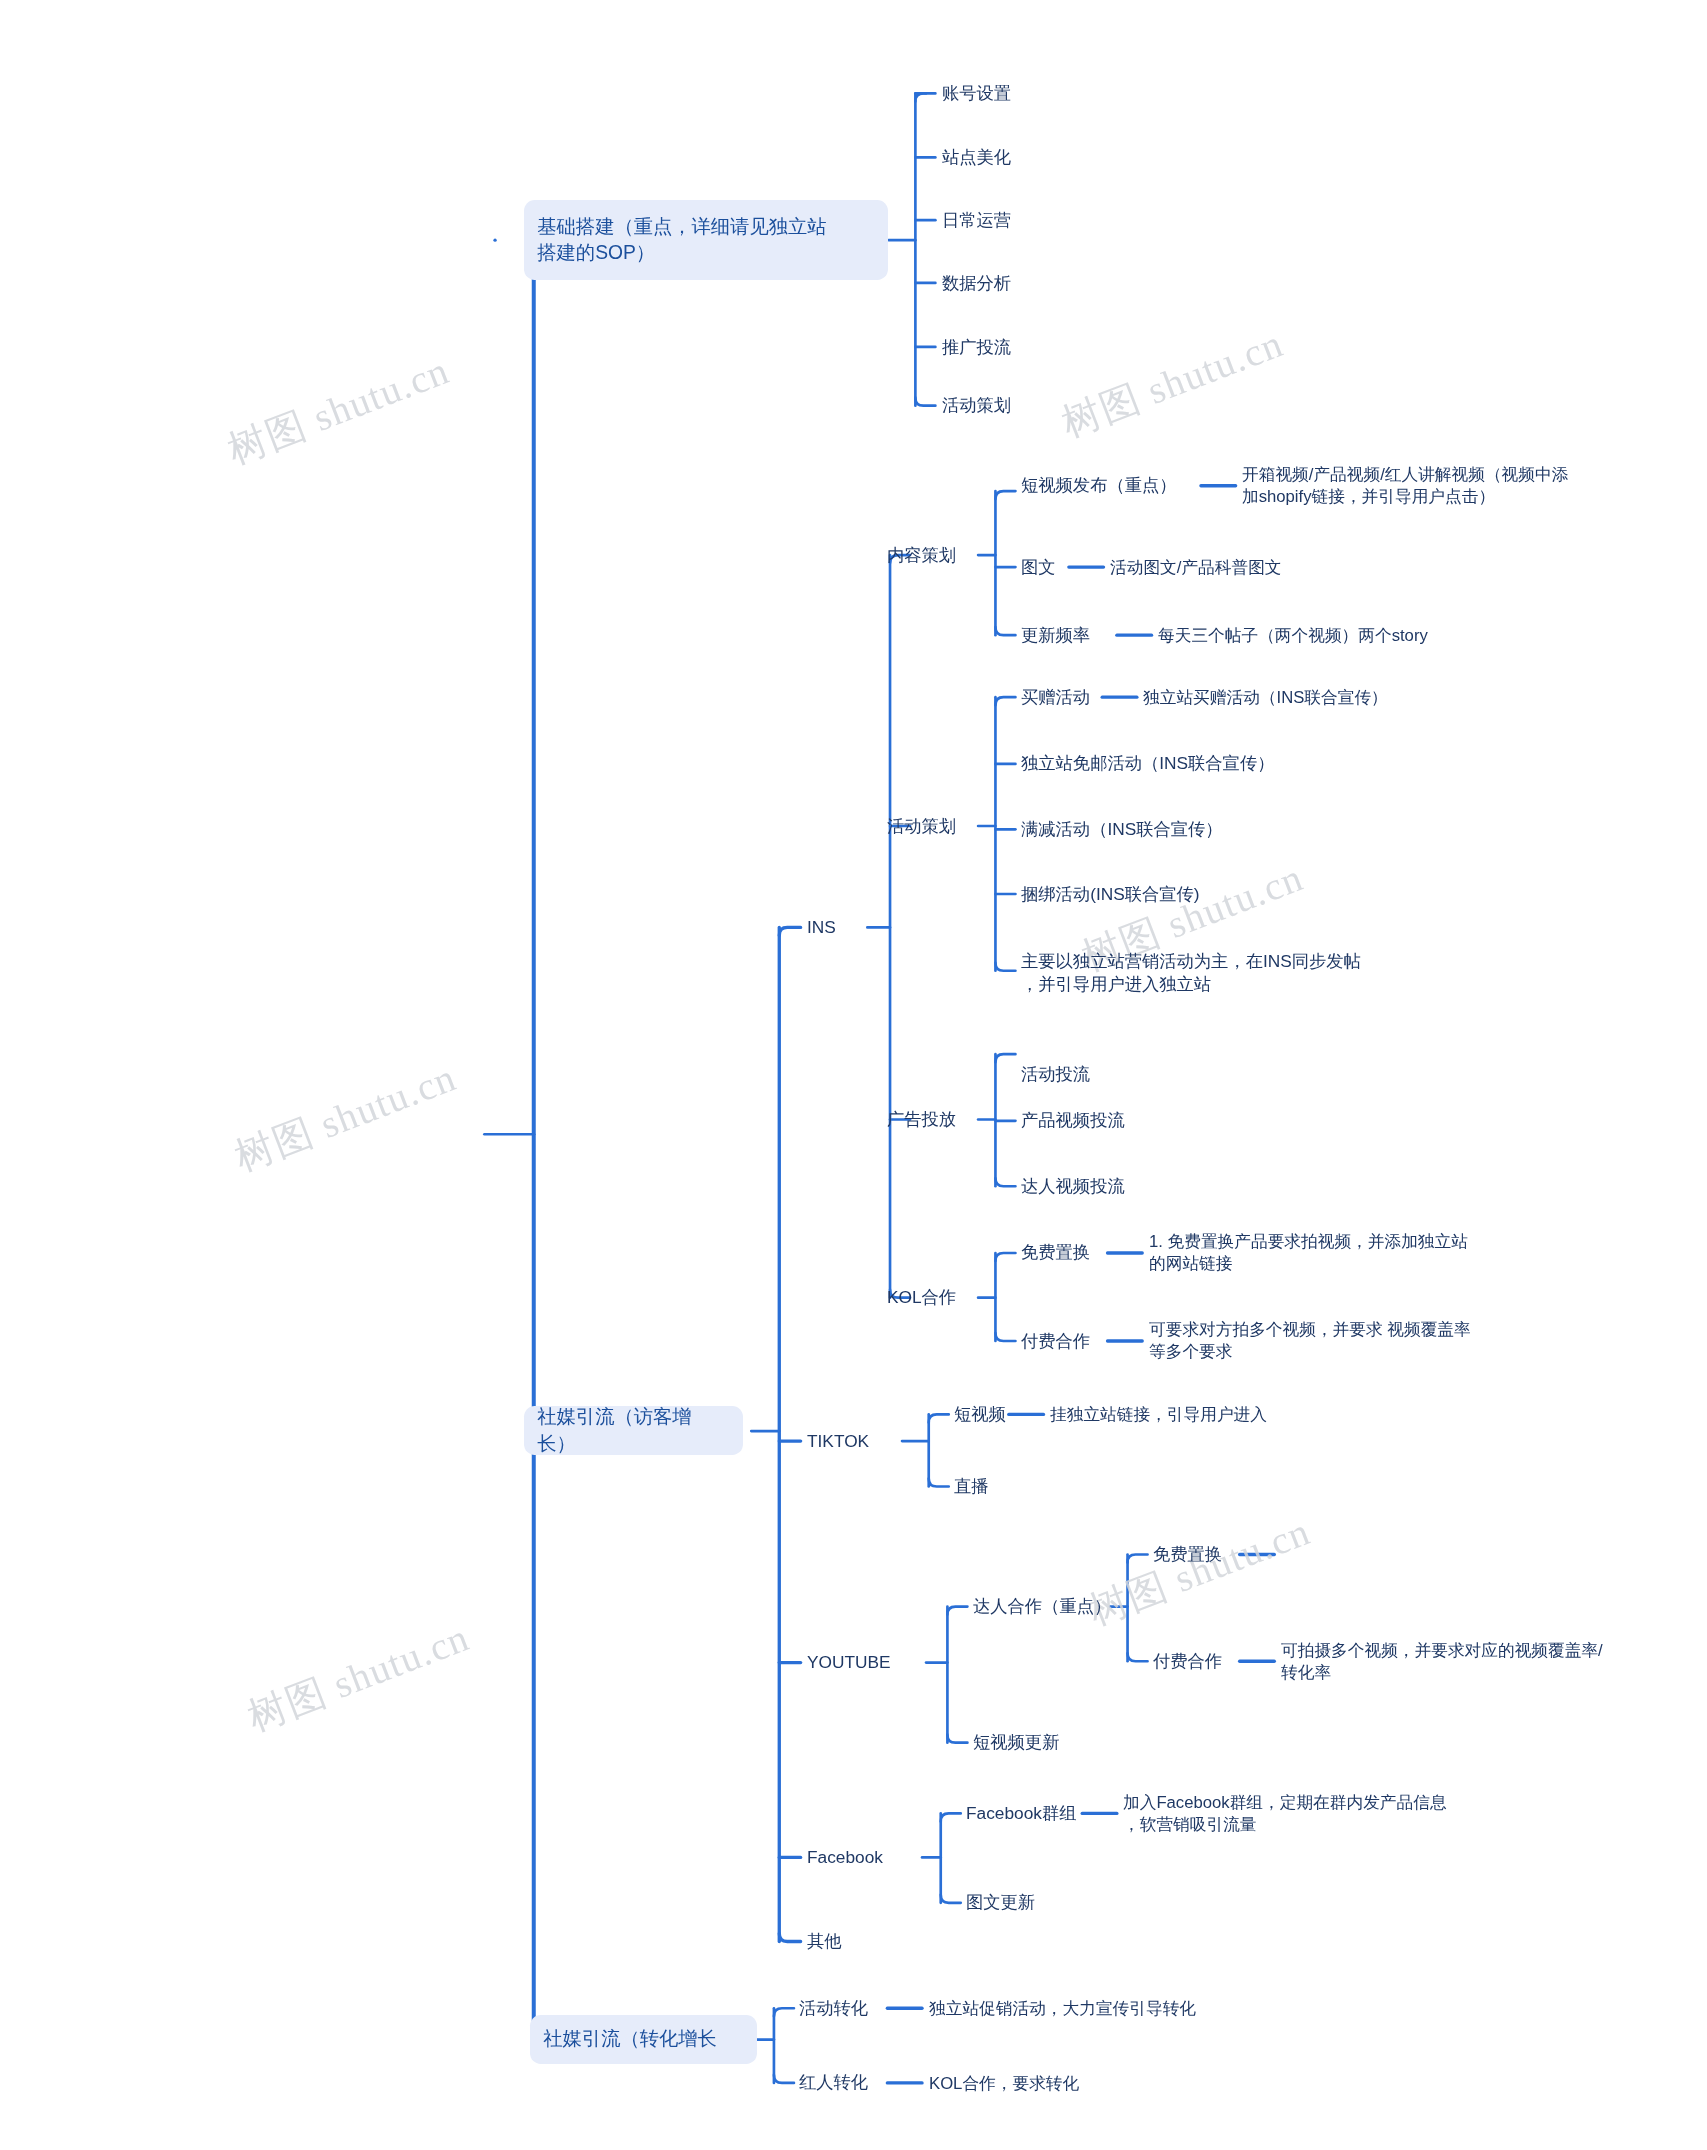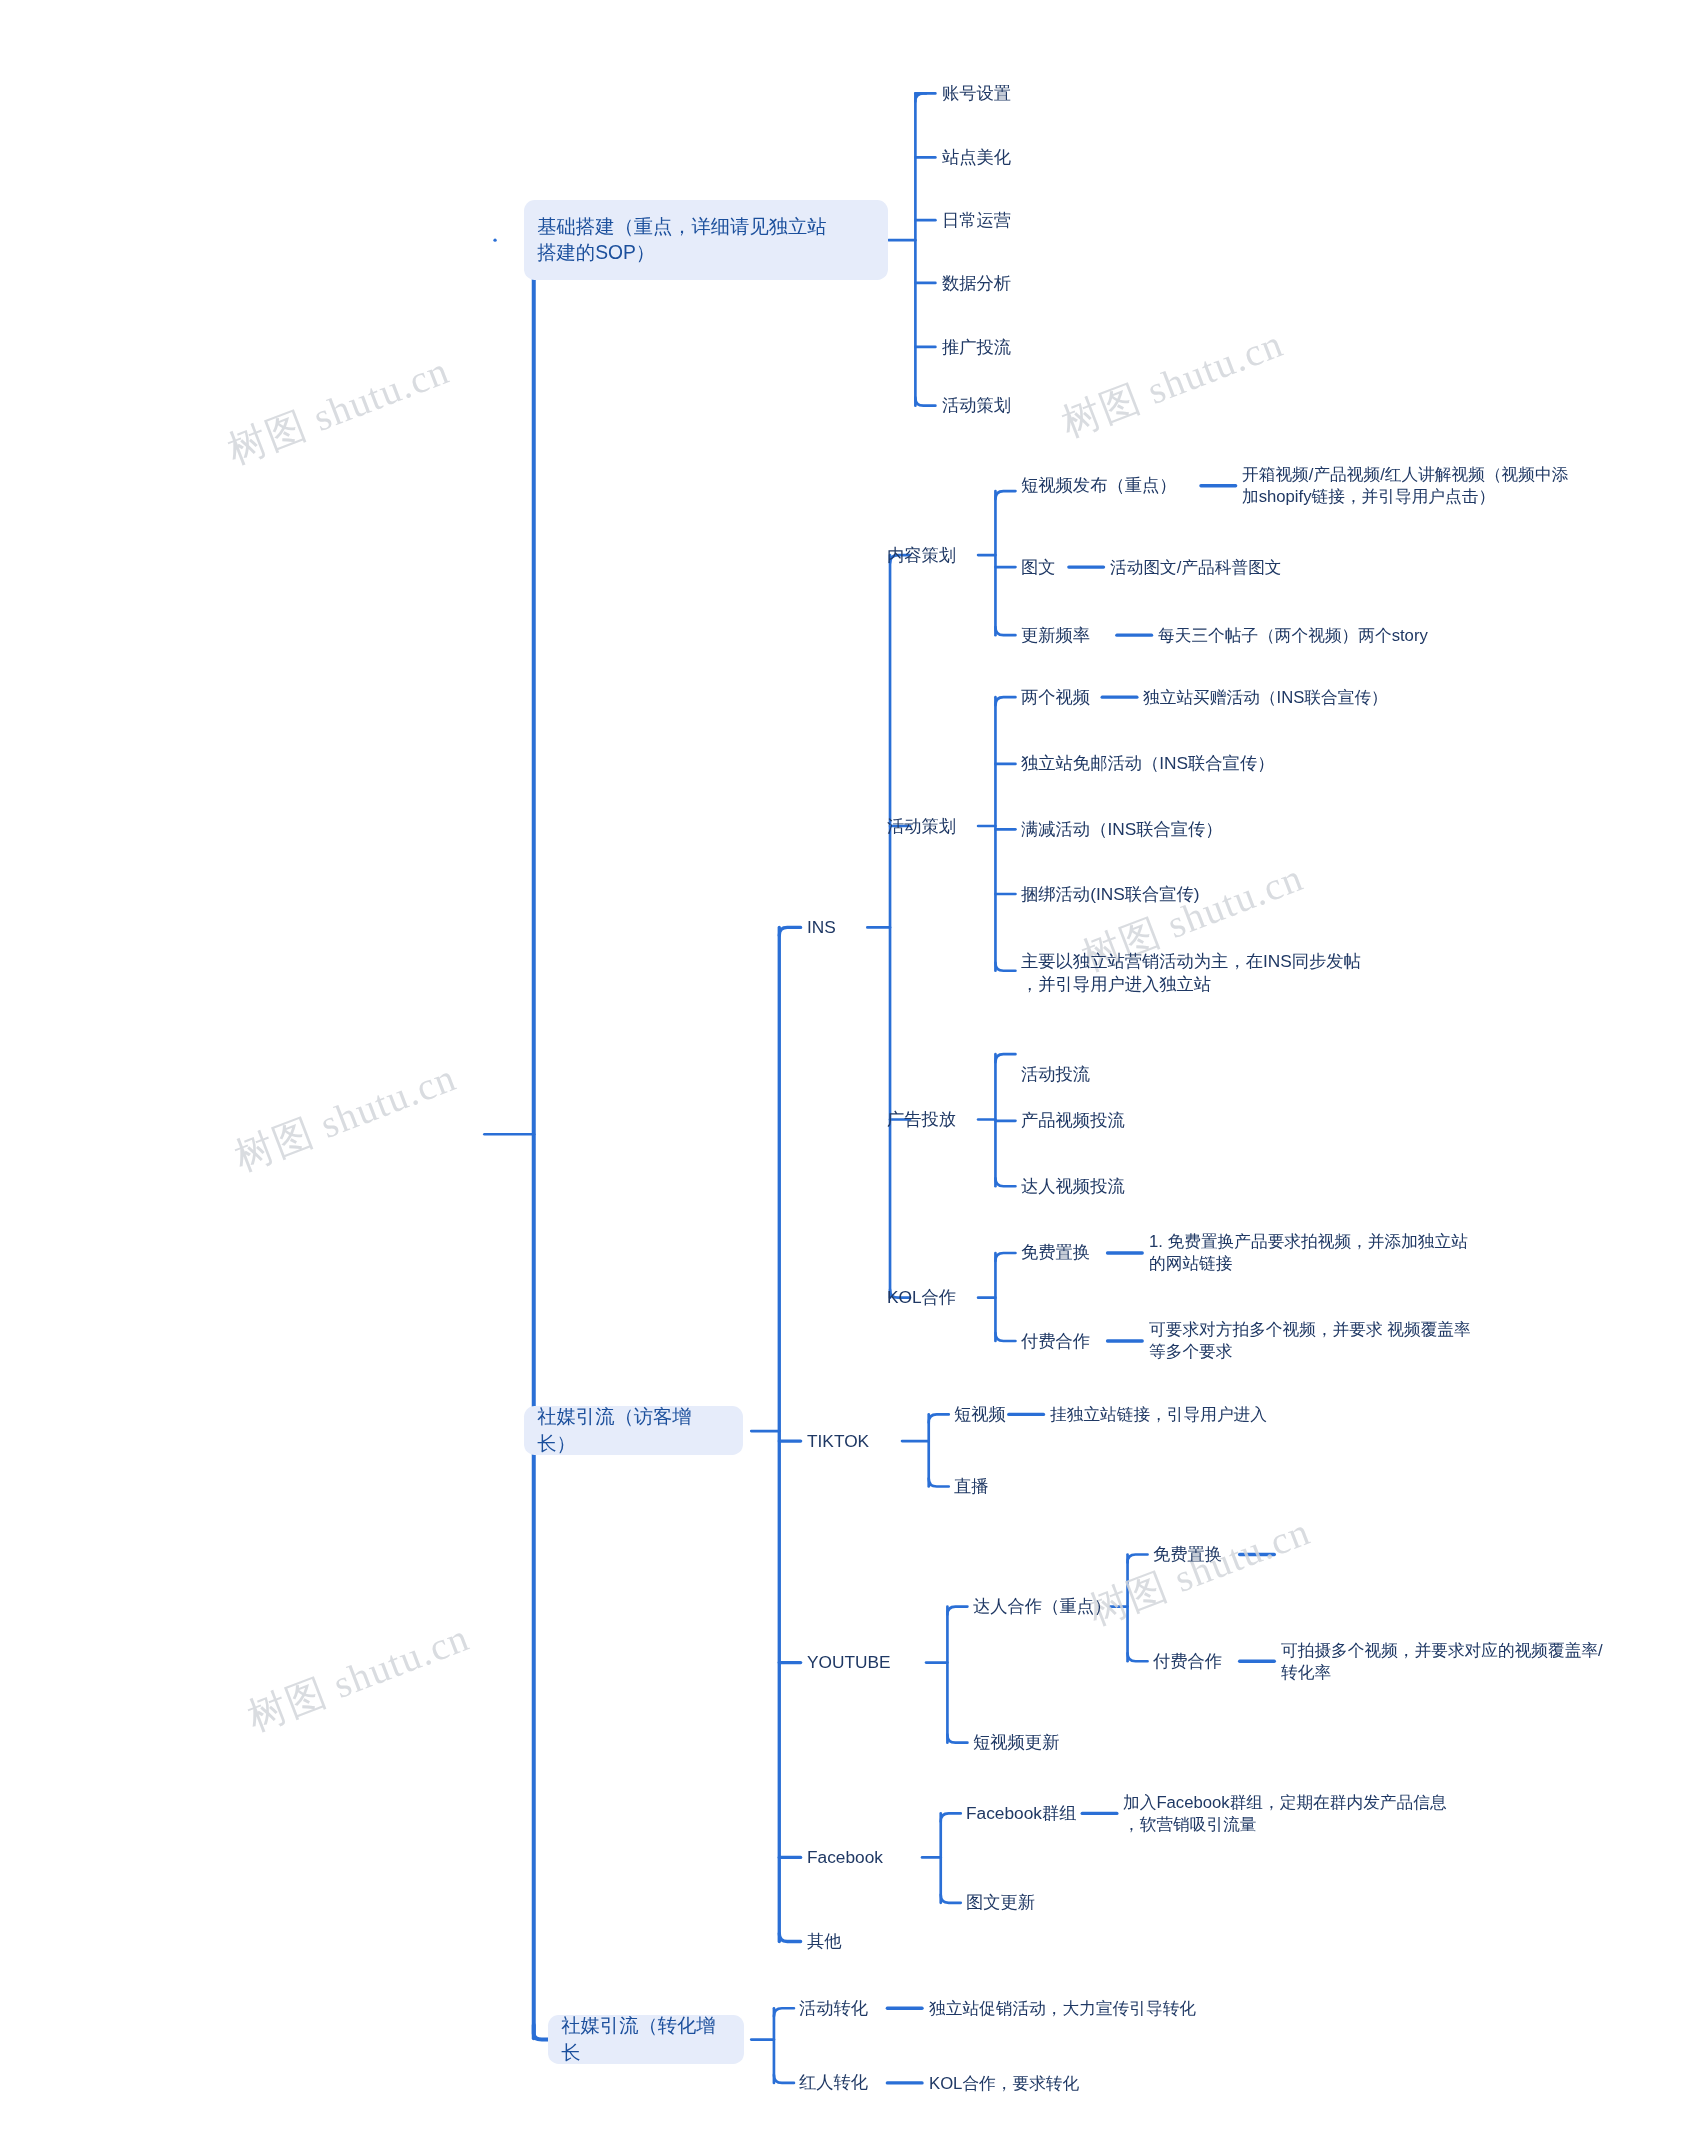--- a/index.html
+++ b/index.html
@@ -234,21 +234,21 @@
     <div class="leaf-text mid" style="left:887px; top:544px;">内容策划</div>
     <div class="leaf-text mid" style="left:1021px; top:474px;">短视频发布（重点）</div>
     <div class="leaf-text" style="left:1242px; top:464px;">开箱视频/产品视频/红人讲解视频（视频中添
 加shopify链接，并引导用户点击）</div>
     <div class="leaf-text mid" style="left:1021px; top:556px;">图文</div>
     <div class="leaf-text" style="left:1110px; top:557px;">活动图文/产品科普图文</div>
     <div class="leaf-text mid" style="left:1021px; top:624px;">更新频率</div>
     <div class="leaf-text" style="left:1158px; top:625px;">每天三个帖子（两个视频）两个story</div>
 
     <div class="leaf-text mid" style="left:887px; top:815px;">活动策划</div>
-    <div class="leaf-text mid" style="left:1021px; top:686px;">两个视频</div>
+    <div class="leaf-text mid" style="left:1021px; top:686px;">买赠活动</div>
     <div class="leaf-text" style="left:1143px; top:687px;">独立站买赠活动（INS联合宣传）</div>
     <div class="leaf-text mid" style="left:1021px; top:752px;">独立站免邮活动（INS联合宣传）</div>
     <div class="leaf-text mid" style="left:1021px; top:818px;">满减活动（INS联合宣传）</div>
     <div class="leaf-text mid" style="left:1021px; top:883px;">捆绑活动(INS联合宣传)</div>
     <div class="leaf-text mid" style="left:1021px; top:950px;">主要以独立站营销活动为主，在INS同步发帖
 ，并引导用户进入独立站</div>
 
     <div class="leaf-text mid" style="left:887px; top:1108px;">广告投放</div>
     <div class="leaf-text mid" style="left:1021px; top:1043px;margin-top:20px;">活动投流</div>
     <div class="leaf-text mid" style="left:1021px; top:1109px;">产品视频投流</div>
@@ -276,21 +276,21 @@
     <div class="leaf-text mid" style="left:973px; top:1731px;">短视频更新</div>
 
     <div class="leaf-text mid" style="left:807px; top:1846px;">Facebook</div>
     <div class="leaf-text mid" style="left:966px; top:1802px;">Facebook群组</div>
     <div class="leaf-text" style="left:1123px; top:1792px;">加入Facebook群组，定期在群内发产品信息
 ，软营销吸引流量</div>
     <div class="leaf-text mid" style="left:966px; top:1891px;">图文更新</div>
 
     <div class="leaf-text mid" style="left:807px; top:1930px;">其他</div>
 
-    <div class="nodebox branch-node" style="left:548px; top:2015px; width:196px; height:49px;">
+    <div class="nodebox branch-node" style="left:530px; top:2015px; width:227px; height:49px;">
       <span>社媒引流（转化增长</span>
     </div>
     <div class="leaf-text mid" style="left:799px; top:1997px;">活动转化</div>
     <div class="leaf-text" style="left:929px; top:1998px;">独立站促销活动，大力宣传引导转化</div>
     <div class="leaf-text mid" style="left:799px; top:2071px;">红人转化</div>
     <div class="leaf-text" style="left:929px; top:2073px;">KOL合作，要求转化</div>
 
   </div>
 </div>
 

